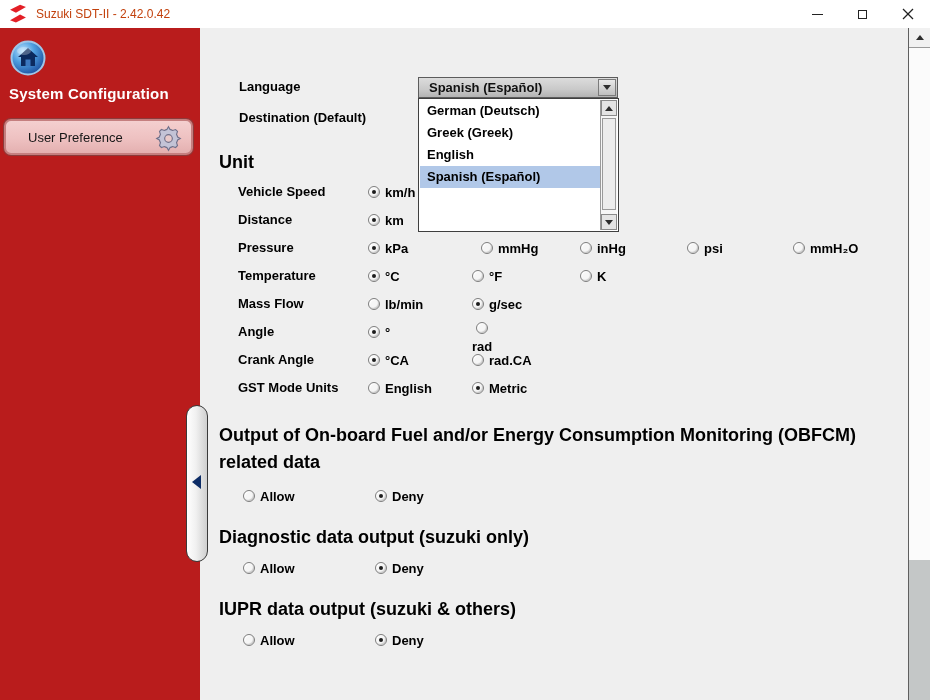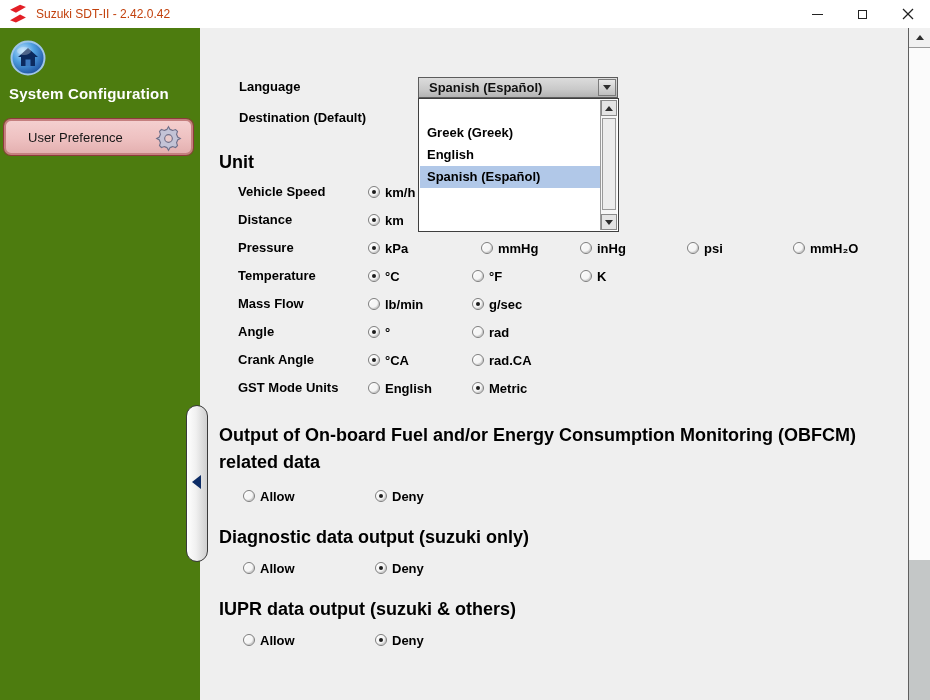--- a/index.html
+++ b/index.html
@@ -14,21 +14,21 @@
     position:absolute; left:0; top:0; width:930px; height:28px;
     background:#ffffff; display:flex; align-items:center;
   }
   .logo { width:20px; height:20px; margin-left:8px; flex:0 0 auto; }
   .title-text { font-size:12px; color:#c2410c; margin-left:8px; white-space:nowrap; }
   .win-controls { position:absolute; right:0; top:0; height:28px; display:flex; }
   .winbtn { width:45px; height:28px; display:flex; align-items:center; justify-content:center; cursor:default; }
   .glyph-min { width:11px; height:0; border-top:1px solid #222; display:block; }
   .glyph-max { width:9px; height:9px; border:1px solid #222; display:block; }
   
-  .sidebar { position:absolute; left:0; top:28px; width:200px; height:672px; background:#4d7c0f; }
+  .sidebar { position:absolute; left:0; top:28px; width:200px; height:672px; background:#b91c1c; }
   .home-btn { position:absolute; left:10px; top:12px; width:36px; height:36px; }
   .sidebar-title { position:absolute; left:9px; top:57px; color:#ffffff; font-size:15px; font-weight:bold; letter-spacing:.2px; }
   .pref-btn {
     position:absolute; left:4px; top:91px; width:189px; height:36px;
     border-radius:7px; background:linear-gradient(180deg,#f4cfcf 0%,#eec1c1 55%,#e4b0b0 100%);
     border:2px solid #c57f7f; box-shadow:0 0 0 1px #8c3b3b;
     display:flex; align-items:center;
   }
   .pref-label { font-size:13px; color:#161616; margin-left:22px; }
   .pref-gear { position:absolute; right:9px; top:4px; width:27px; height:27px; }
@@ -167,20 +167,21 @@
     <div class="combo-value">Spanish (Español)</div>
     <div class="combo-btn">
       <span class="tri-down"></span>
     </div>
   </div>
 
   <div class="dropdown" id="dropdown-list">
       <div class="dd-item hl" style="top: 67px;">Spanish (Español)</div>
       <div class="dd-item" style="top: 45px;">English</div>
       <div class="dd-item" style="top: 23px;">Greek (Greek)</div>
+      <div class="dd-item" style="top: 1px;">German (Deutsch)</div>
     <div class="dd-scroll">
       <div class="dd-sbtn up">
           <span class="tri-up"></span>
         </div>
       <div class="dd-thumb"></div>
       <div class="dd-sbtn down">
           <span class="tri-down"></span>
         </div>
     </div>
   </div>
@@ -248,21 +249,21 @@
           <span class="radio sel"></span>
           <span>g/sec</span>
         </span>
       </div>
       <div class="unit-row" style="top: 322px;">
         <span class="unit-label">Angle</span>
         <span class="opt" style="left: 368px;">
           <span class="radio sel"></span>
           <span>°</span>
         </span>
-        <span class="opt" style="left: 472px;">
+        <span class="opt" style="left: 472px; flex-direction: column;">
           <span class="radio"></span>
           <span>rad</span>
         </span>
       </div>
       <div class="unit-row" style="top: 350px;">
         <span class="unit-label">Crank Angle</span>
         <span class="opt" style="left: 368px;">
           <span class="radio sel"></span>
           <span>°CA</span>
         </span>

